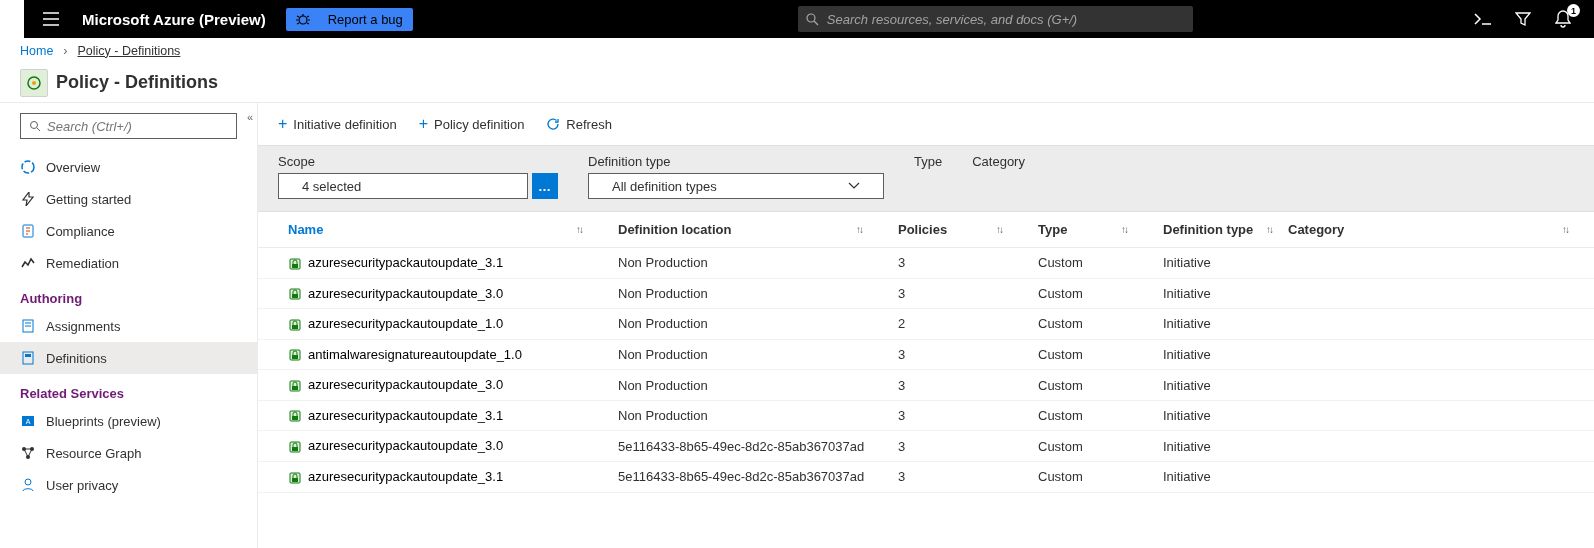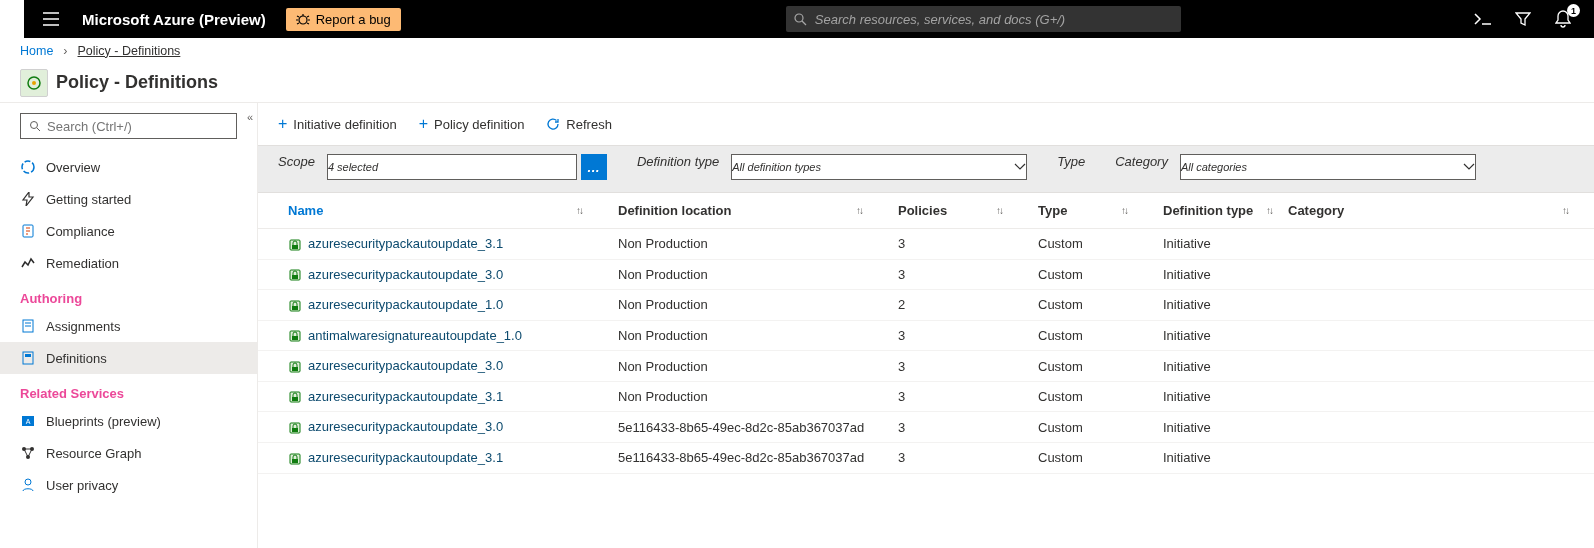--- a/index.html
+++ b/index.html
@@ -2,78 +2,78 @@
 <html><head>
 <meta charset="utf-8">
 <style>
 * { margin: 0; padding: 0; box-sizing: border-box; font-family: "Segoe UI", Tahoma, Arial, sans-serif; }
 html, body { width: 1594px; height: 548px; overflow: hidden; background: #fff; color: #323130; font-size: 13px; }
 
 
 .topbar { height: 38px; background: #000; color: #fff; display: flex; align-items: center; padding: 0 8px; margin-left: 24px; }
 .hamburger { width: 38px; height: 38px; display:flex;align-items:center;justify-content:center; color:#fff; cursor:pointer;}
 .brand { font-weight: 600; font-size: 15px; margin-left: 12px; margin-right: 20px; white-space: nowrap;}
-.report-bug { background:#fdba74; color:#000; border-radius:2px; padding:4px 10px; display:flex;align-items:center;gap:6px; font-size:13px; cursor:pointer;}
+.report-bug { background:#3b82f6; color:#000; border-radius:2px; padding:4px 10px; display:flex;align-items:center;gap:18px; font-size:13px; cursor:pointer;}
 .searchbox { margin-left: 385px; width: 395px; height:26px; background:#333; border-radius:2px; display:flex;align-items:center; padding:0 8px; color:#a3a3a3; font-style:italic; gap:8px;}
 .topbar-right { margin-left:auto; display:flex; align-items:center; gap:22px; padding-right:14px;}
 .topicon { width:18px; height:18px; display:flex;align-items:center;justify-content:center; color:#fff; position:relative;}
 .badge { position:absolute; top:-6px; right:-8px; background:#fff; color:#000; border-radius:50%; font-size:9px; font-weight:600; width:13px; height:13px; display:flex;align-items:center;justify-content:center;}
 
 
 .breadcrumbs { height:25px; display:flex; align-items:center; gap:10px; padding:0 20px; font-size:12.5px; color:#605e5c;}
 .breadcrumbs a { color:#0078d4; text-decoration:none; }
 .breadcrumbs .current { color:#323130; text-decoration:underline;}
 .chev { color:#605e5c;}
 
 
 .page-head { height:40px; display:flex; align-items:center; gap:8px; padding:0 20px; border-bottom:1px solid #edebe9;}
 .page-head .docicon { width:28px; height:28px; border:1px solid #d0d0d0; display:flex;align-items:center;justify-content:center; background:#e1efda; border-radius:2px;}
 .page-title { font-size:18px; font-weight:600; }
 
 
 .body { display:flex; height: calc(548px - 38px - 25px - 40px); position:relative;}
 .sidebar { width:258px; border-right:1px solid #edebe9; position:relative; padding:10px 0;}
 .sb-search { margin:0 20px 12px 20px; height:26px; border:1px solid #605e5c; display:flex; align-items:center; padding:0 8px; gap:6px; color:#605e5c; font-style:italic;}
-.sb-search input { border:none; outline:none; flex:1; font-size:13px; color:#b91c1c; background:transparent;}
+.sb-search input { border:none; outline:none; flex:1; font-style:italic; font-size:13px; color:#b91c1c; background:transparent;}
 .collapse { position:absolute; top:8px; right:4px; color:#605e5c; font-size:11px; cursor:pointer;}
 .sb-item { height:32px; display:flex; align-items:center; gap:10px; padding:0 20px; cursor:pointer; color:#323130;}
 .sb-item.active { background:#edebe9;}
-.sb-group { padding:12px 20px 4px 20px; font-weight:600; font-size:13px; color:#ec4899;}
+.sb-group { padding:12px 20px 4px 20px; font-weight:600; font-size:13px; color:#701a75;}
 .sb-icon { width:16px; height:16px; display:flex;align-items:center;justify-content:center; flex-shrink:0;}
 
 
 .main { flex:1; display:flex; flex-direction:column; overflow:hidden;}
 .toolbar { height:42px; display:flex; align-items:center; gap:22px; padding:0 20px; }
 .tb-btn { display:flex; align-items:center; gap:6px; color:#323130; cursor:pointer; font-size:13px;}
 .tb-btn .plus { color:#0078d4; font-size:16px; font-weight:400;}
 .tb-btn .refresh { color:#0078d4; }
 
 .filters { background:#ececec; border-top:1px solid #e1dfdd; border-bottom:1px solid #e1dfdd; padding:8px 20px 12px 20px; display:flex; gap:30px;}
-.filter { display:flex; gap:12px;font-style:italic; }
+.filter { display:flex; flex-direction:column; gap:4px; }
 .filter-label { font-size:13px; color:#323130;}
 .filter-row { display:flex; gap:4px; align-items:center;}
-.select { height:26px; background:#fff; border:1px solid #605e5c; display:flex; align-items:center; justify-content:space-between; padding:0 0; font-size:11px; cursor:pointer;}
+.select { height:26px; background:#fff; border:1px solid #605e5c; display:flex; align-items:center; justify-content:space-between; padding:0 23px; font-size:13px; cursor:pointer;}
 .scope-select { width:250px;}
 .dots-btn { width:26px; height:26px; background:#0078d4; color:#fff; display:flex;align-items:center;justify-content:center; cursor:pointer; letter-spacing:1px; font-weight:600;}
 .wide-select{ width:296px;}
 .chev-svg { flex-shrink:0;}
 
 
 .tablewrap { flex:1; overflow:auto;}
 table { width:100%; border-collapse:collapse; }
 th { text-align:left; font-weight:600; font-size:13px; color:#323130; padding:10px 10px; border-bottom:1px solid #edebe9; position:relative;}
 th.name { color:#0078d4; padding-left:30px; width:350px;}
 th.loc { width:280px;}
 th.pol { width:140px;}
 th.type { width:125px;}
 th.dtype{ width:125px;}
 .sort { color:#605e5c; font-size:10px; position:absolute; right:26px; top:12px; letter-spacing:-2px;}
 td { padding:7px 10px; border-bottom:1px solid #f3f2f1; font-size:13px; vertical-align:middle;}
 td.name { padding-left:30px;}
-td.name a { color:#0c4a6e; text-decoration:none;}
+td.name a { color:#000000; text-decoration:none;}
 .rowicon { width:14px; height:14px; display:inline-flex; align-items:center; justify-content:center; margin-right:6px; vertical-align:middle;}
 
 svg { display:block; }
 </style>
 </head>
 <body>
 
 <div class="topbar">
   <div class="hamburger">
     <svg width="16" height="14" viewBox="0 0 16 14">
@@ -272,26 +272,20 @@
           <svg class="chev-svg" width="12" height="8" viewBox="0 0 12 8">
               <path d="M1 1l5 5 5-5" fill="none" stroke="#323130" stroke-width="1.2"></path>
             </svg>
         </div>
       </div>
       <div class="filter">
         <span class="filter-label">Type</span>
       </div>
       <div class="filter">
         <span class="filter-label">Category</span>
-        <div class="select wide-select">
-          <span>All categories</span>
-          <svg class="chev-svg" width="12" height="8" viewBox="0 0 12 8">
-              <path d="M1 1l5 5 5-5" fill="none" stroke="#323130" stroke-width="1.2"></path>
-            </svg>
-        </div>
       </div>
     </div>
 
     <div class="tablewrap">
       <table>
         <thead>
           <tr>
             <th class="name"><span>Name</span><span class="sort">↑↓</span></th>
             <th class="loc"><span>Definition location</span><span class="sort">↑↓</span></th>
             <th class="pol"><span>Policies</span><span class="sort">↑↓</span></th>

